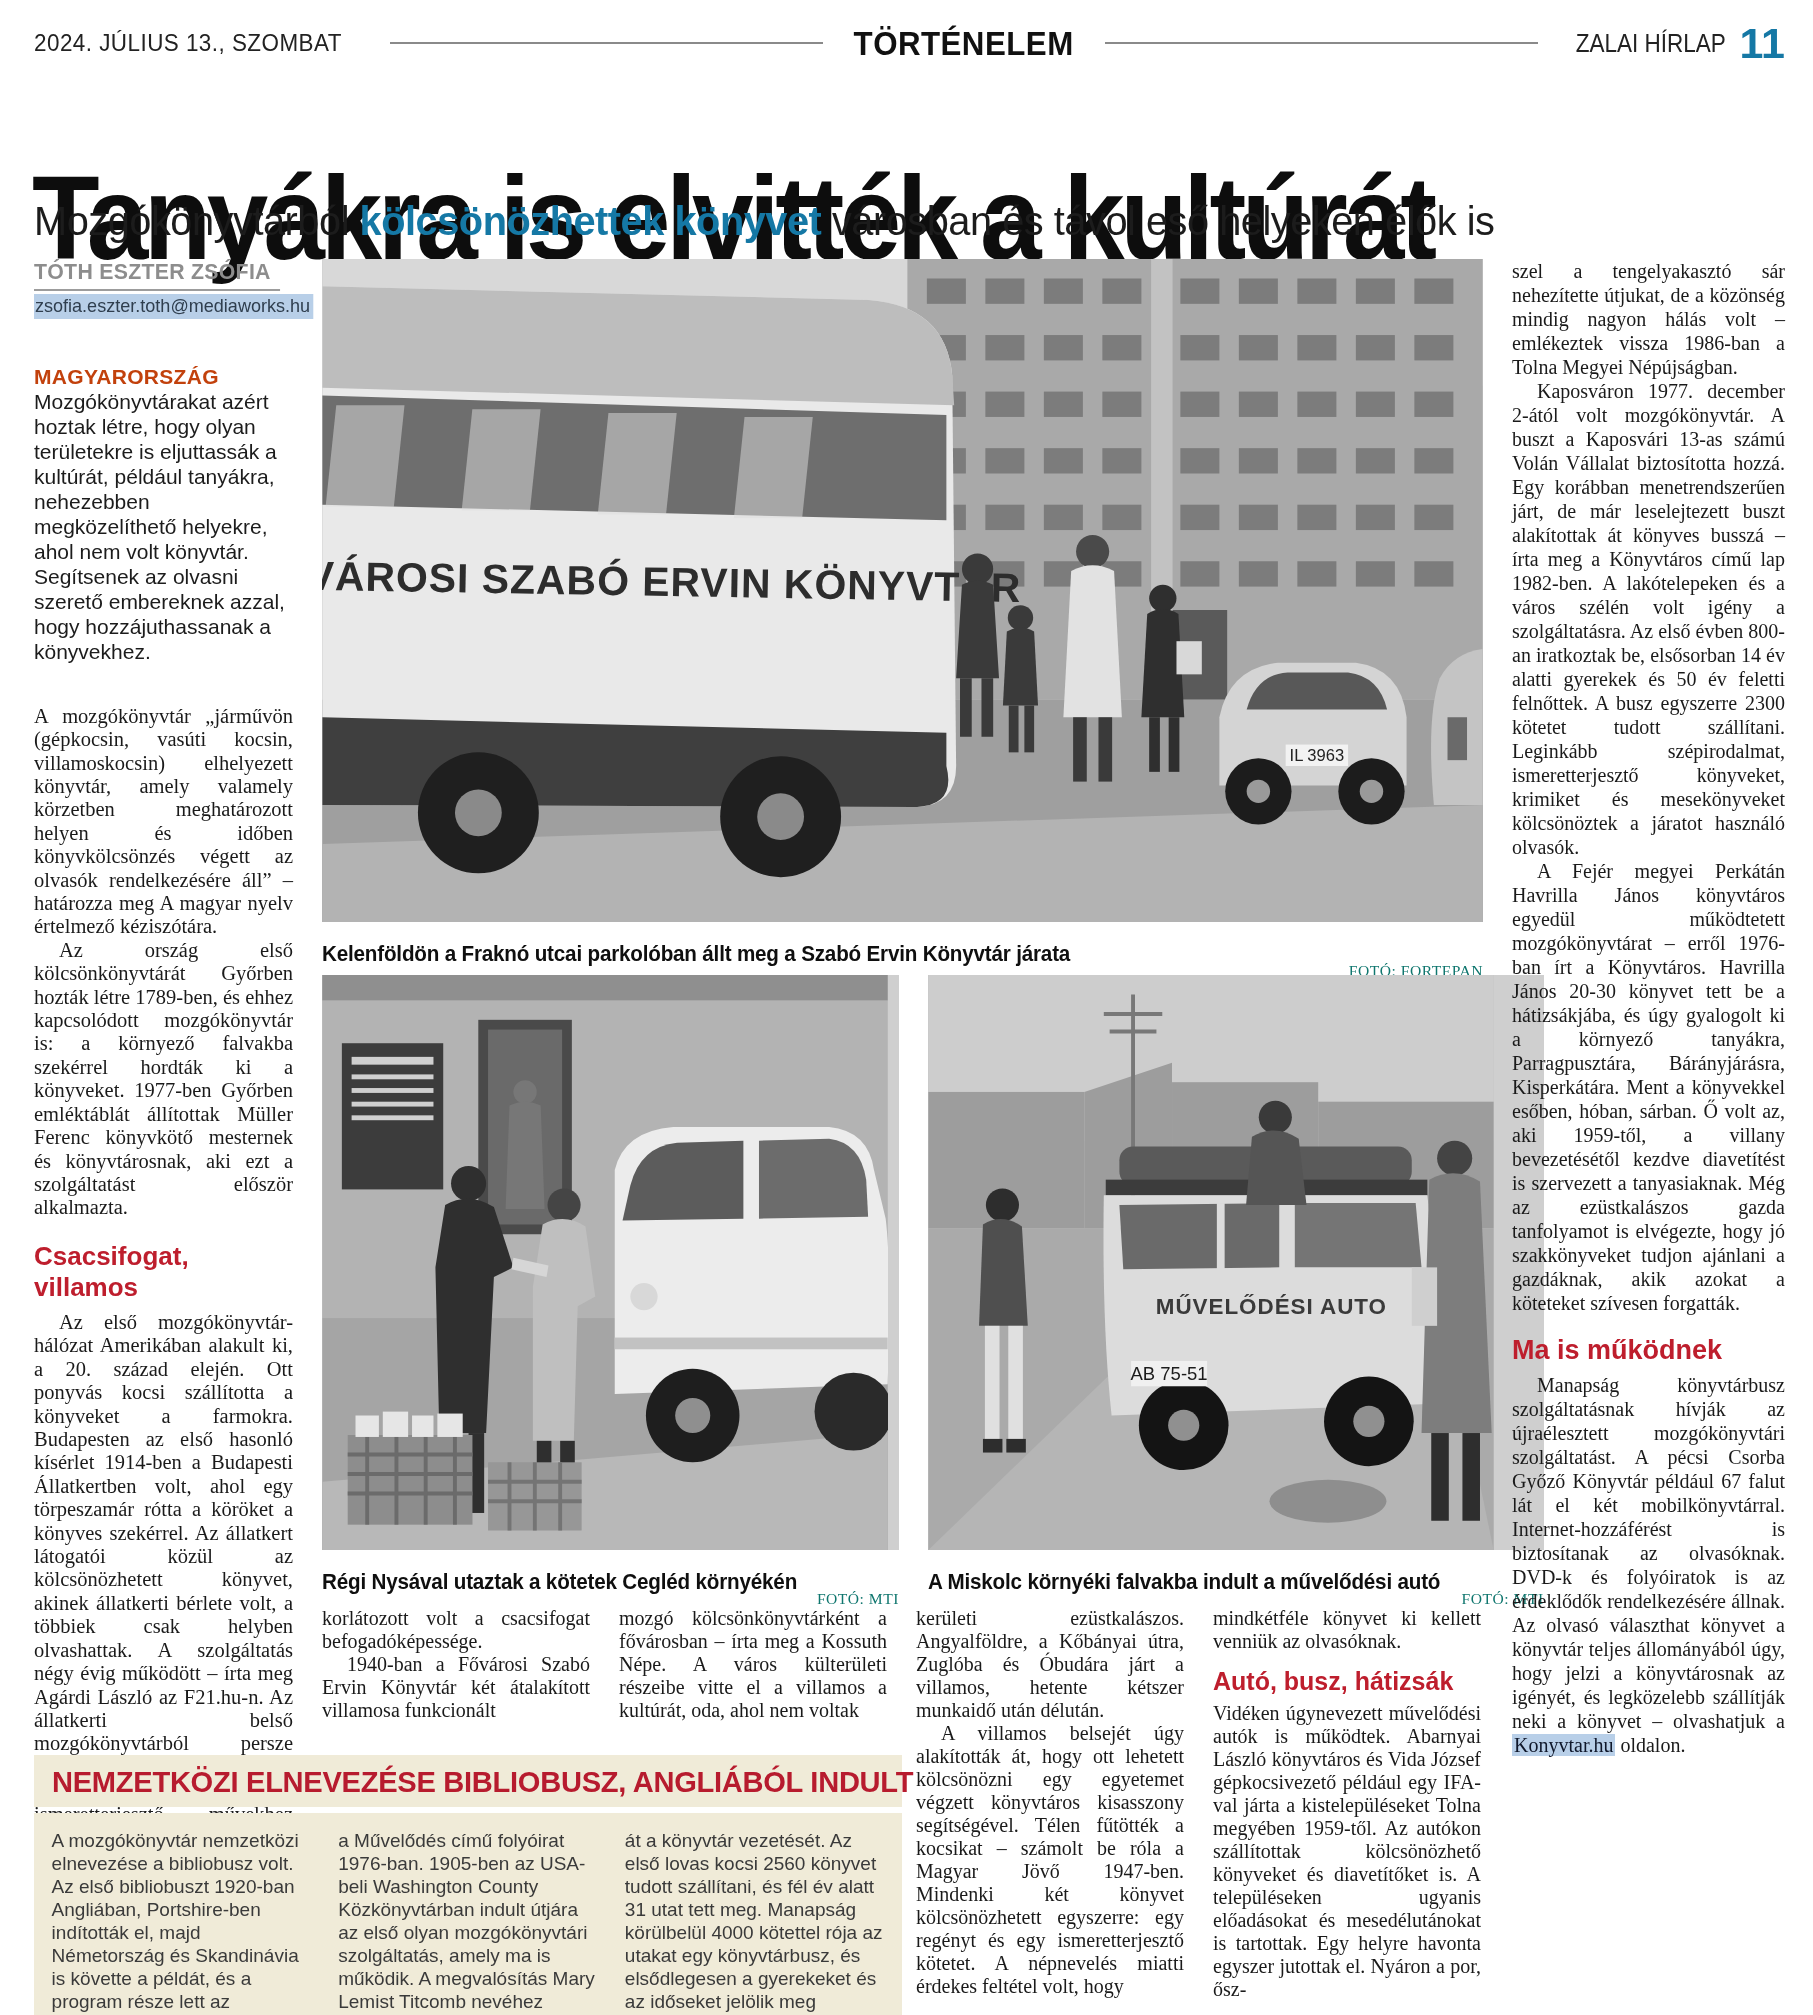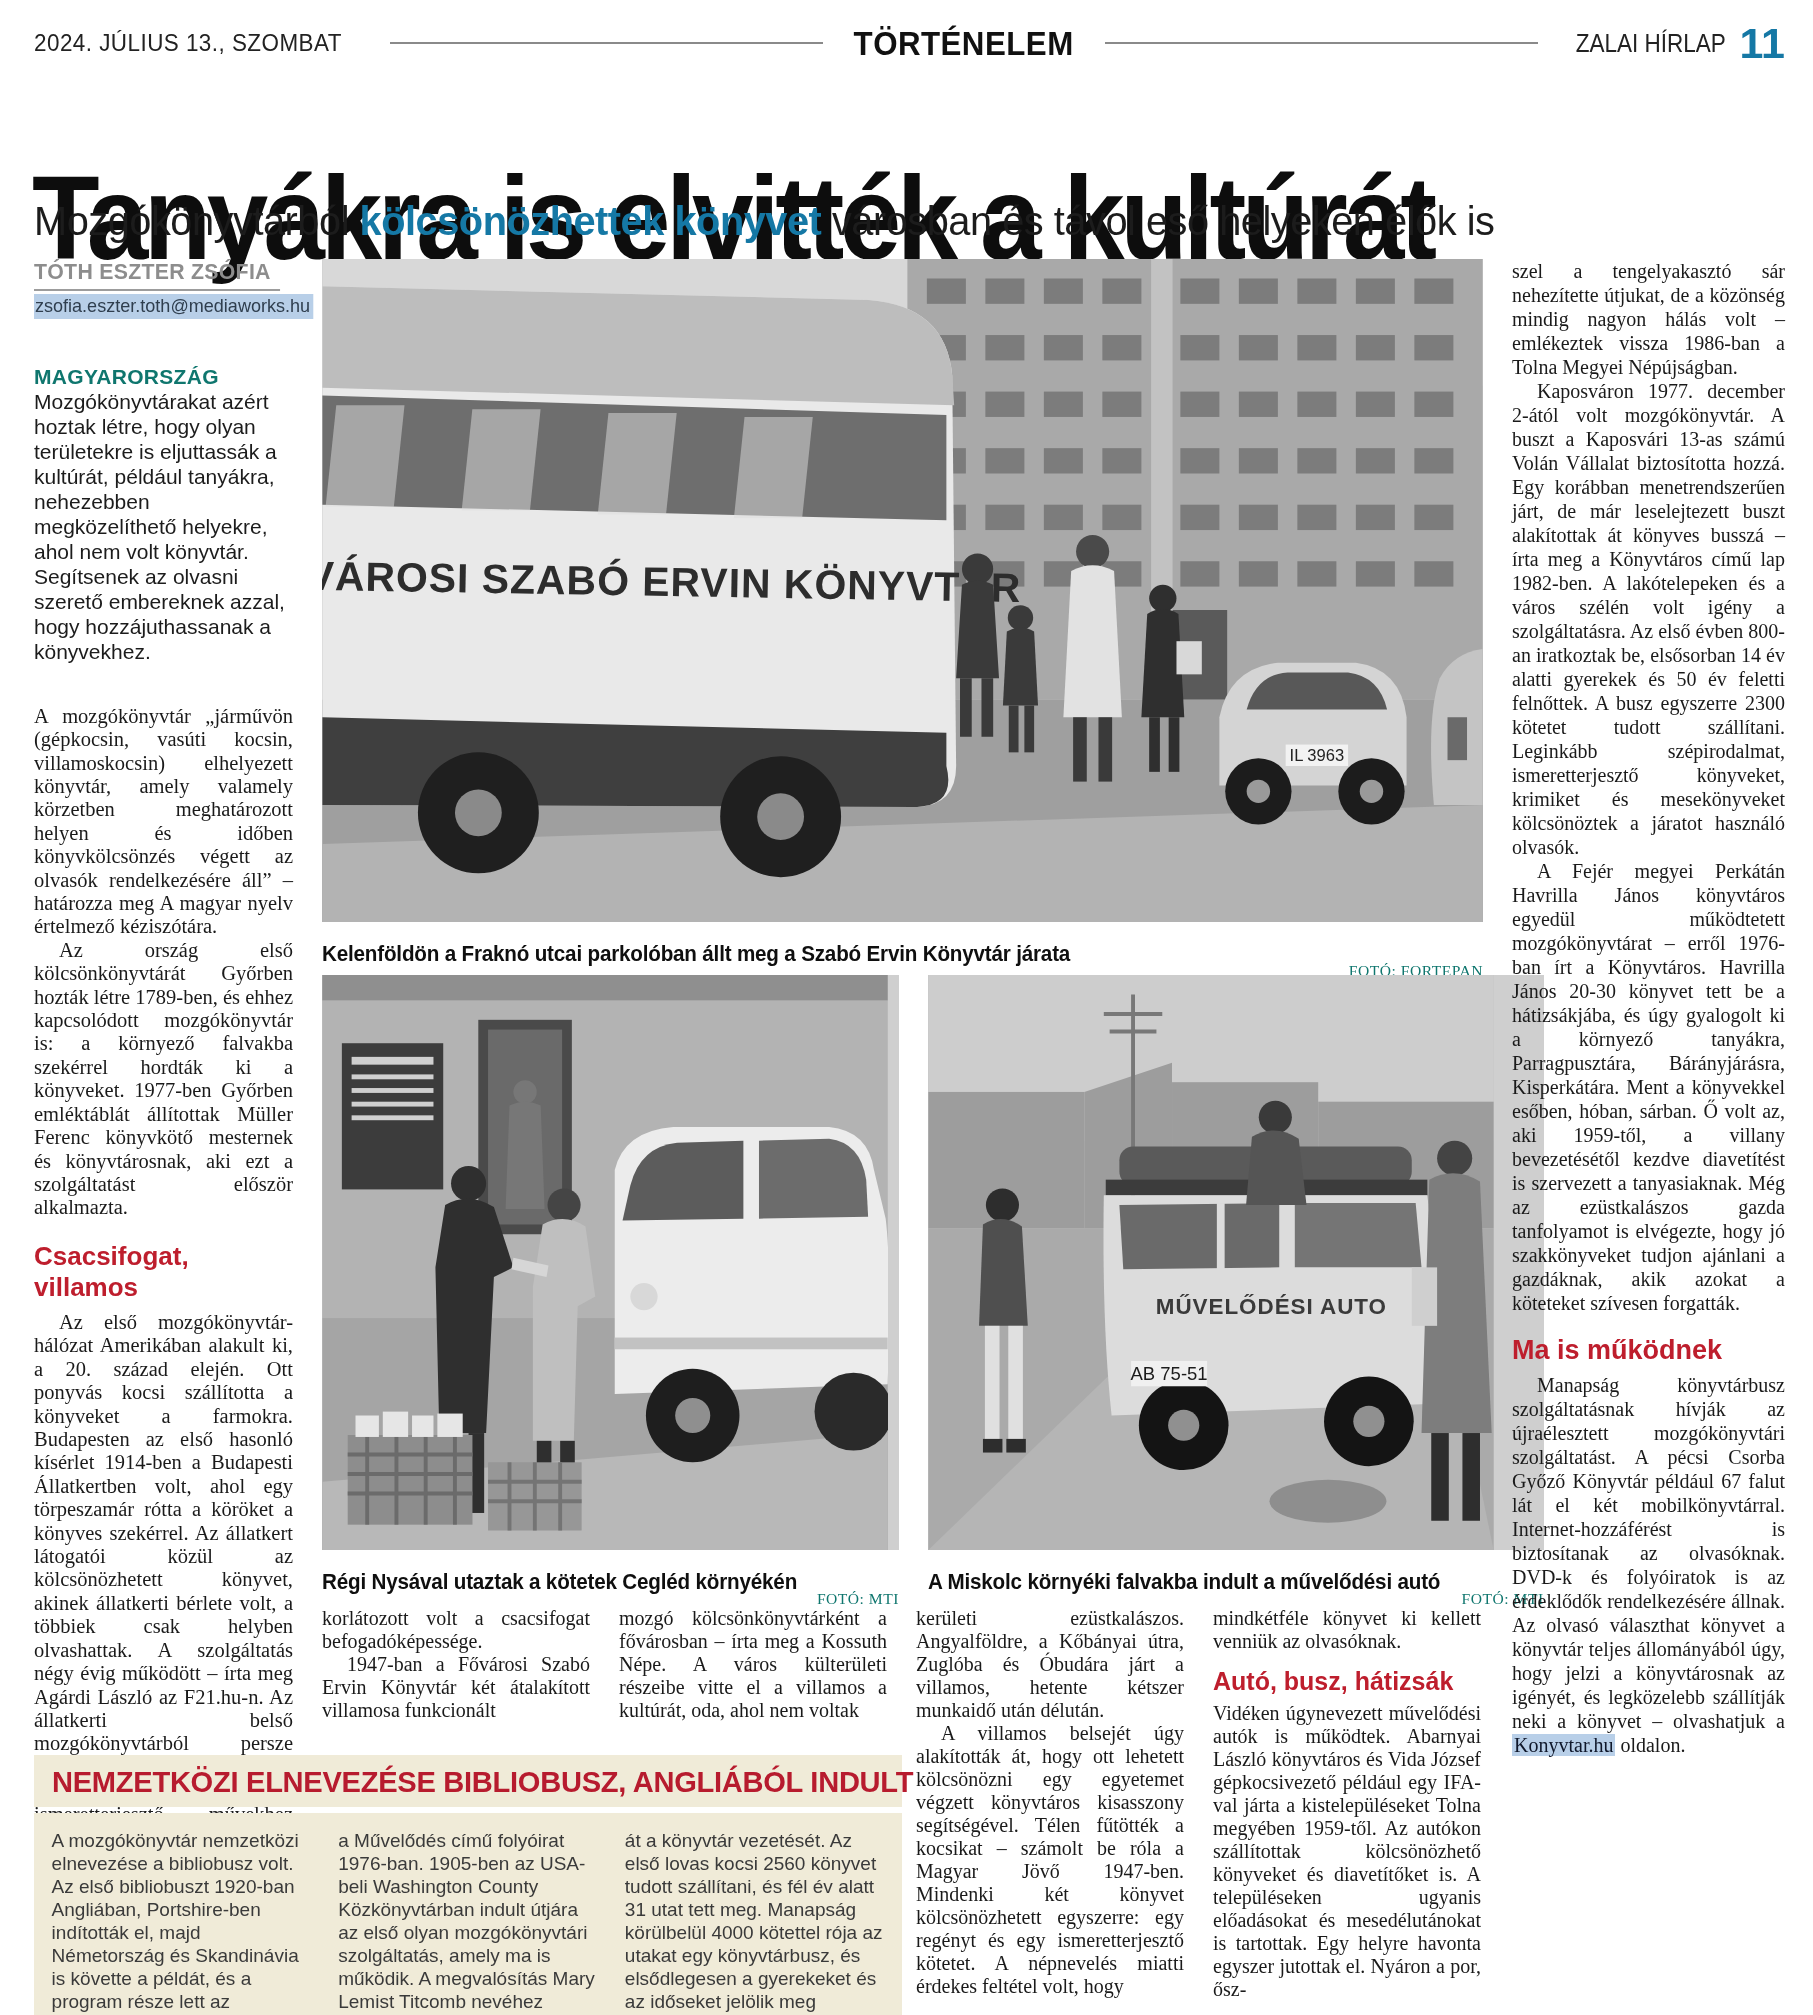--- a/index.html
+++ b/index.html
@@ -21,21 +21,21 @@
            font-size:41px;color:#1c1c1c;letter-spacing:-0.5px;white-space:nowrap;transform:scaleX(.97);transform-origin:left top;}
   .subhead .hl{color:#1578a5;font-weight:bold;}
   
   .leftcol{position:absolute;left:34px;top:259px;width:259px;}
   .byline-name{font-family:"Liberation Sans",sans-serif;font-size:22.4px;font-weight:bold;color:#8d8d8d;
                letter-spacing:0.3px;padding-bottom:3.9px;border-bottom:2px solid #9c9c9c;transform:scaleX(.95);transform-origin:left;}
   .byline-mail{display:inline-block;font-family:"Liberation Sans",sans-serif;font-size:19px;color:#2f3e4e;
                background:#b8cfe8;padding:1px 2.9px 2px 1px;margin-top:2.9px;transform:scaleX(.95);transform-origin:left;}
   .lead{margin-top:45px;font-family:"Liberation Sans",sans-serif;font-size:21px;line-height:25px;
         text-align:left;color:#1c1c1c;}
-  .lead .tag{font-weight:bold;color:#0f766e;letter-spacing:0.3px;}
+  .lead .tag{font-weight:bold;color:#c2410c;letter-spacing:0.3px;}
   .serif-p{font-size:20.5px;line-height:23.4px;text-align:justify;margin:0;}
   .indent{text-indent:25px;}
   .leftcol .serif-p.first{margin-top:41px;}
   .red-sub{font-family:"Liberation Sans",sans-serif;font-size:26px;font-weight:bold;color:#be1e2d;
            margin:21.5px 0 7.8px 0;}
   
   .photo1{position:absolute;left:322px;top:259px;width:1161px;}
   .photos23{position:absolute;left:322px;top:975px;width:1161px;display:flex;gap:29px;}
   figure{margin:0;}
   .ph-frame{background:#cfcfcf;line-height:0;}
@@ -364,21 +364,21 @@
       <figcaption class="cap-row">
         <span class="cap">A Miskolc környéki falvakba indult a művelődési autó</span>
         <span class="credit">FOTÓ: MTI</span>
       </figcaption>
     </figure>
   </div>
 
   <div class="midcols">
     <div class="midcol">
       <p class="serif-p">korlátozott volt a csacsifogat befogadóképessége.</p>
-      <p class="serif-p indent">1947-ban a Fővárosi Szabó Ervin Könyvtár két átalakított villamosa funkcionált</p>
+      <p class="serif-p indent">1940-ban a Fővárosi Szabó Ervin Könyvtár két átalakított villamosa funkcionált</p>
     </div>
     <div class="midcol">
       <p class="serif-p">mozgó kölcsönkönyvtárként a fővárosban – írta meg a Kossuth Népe. A város külterületi részeibe vitte el a villamos a kultúrát, oda, ahol nem voltak</p>
     </div>
     <div class="midcol">
       <p class="serif-p">kerületi ezüstkalászos. Angyalföldre, a Kőbányai útra, Zuglóba és Óbudára járt a villamos, hetente kétszer munkaidő után délután.</p>
       <p class="serif-p indent">A villamos belsejét úgy alakították át, hogy ott lehetett kölcsönözni egy egyetemet végzett könyvtáros kisasszony segítségével. Télen fűtötték a kocsikat – számolt be róla a Magyar Jövő 1947-ben. Mindenki két könyvet kölcsönözhetett egyszerre: egy regényt és egy ismeretterjesztő kötetet. A népnevelés miatti érdekes feltétel volt, hogy</p>
     </div>
     <div class="midcol">
       <p class="serif-p">mindkétféle könyvet ki kellett venniük az olvasóknak.</p>

